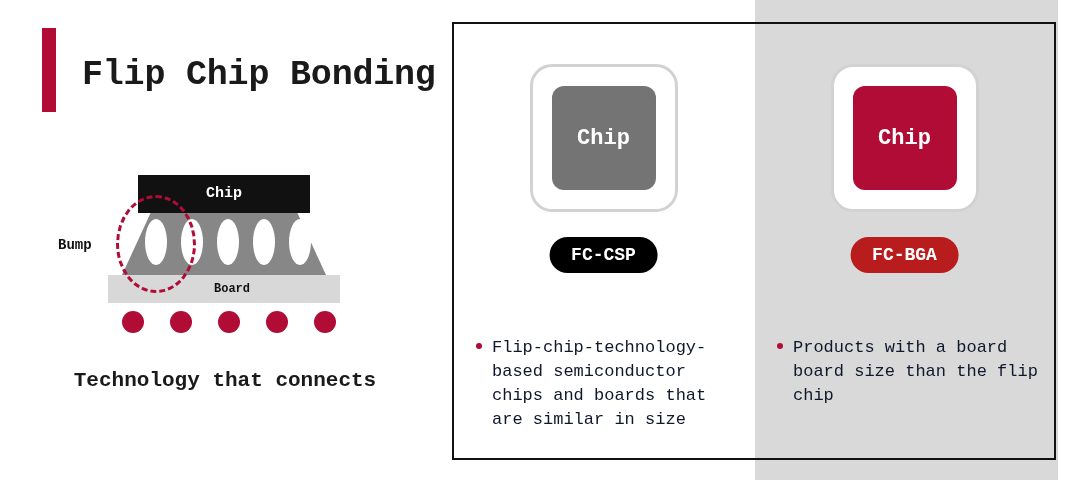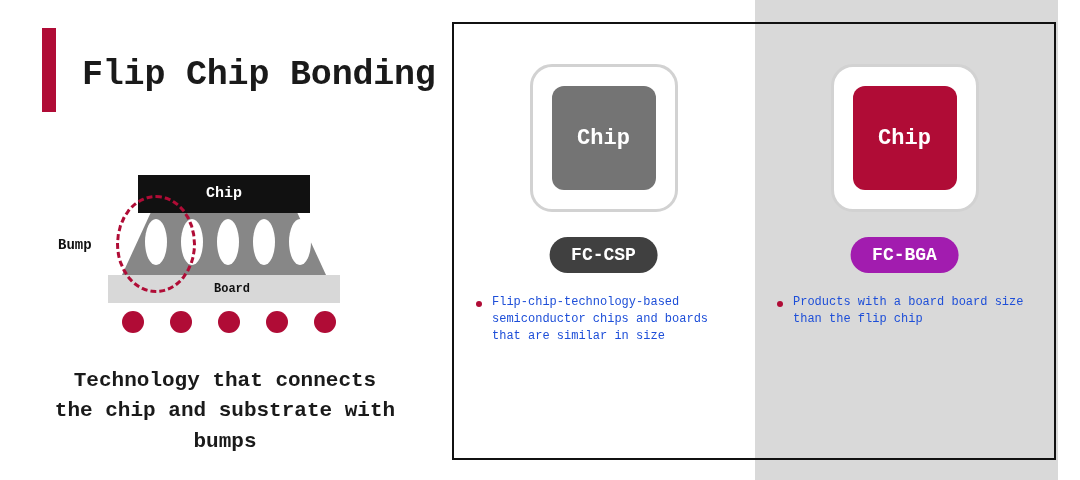--- a/index.html
+++ b/index.html
@@ -246,36 +246,37 @@
     padding: 0 22px;
     border-radius: 18px;
     display: flex;
     align-items: center;
     justify-content: center;
     color: #ffffff;
     font-size: 18px;
     font-weight: bold;
     white-space: nowrap;
   }
-  .pill.gray { background: #404040; }
-  .pill.red { background: #a21caf; }
+  .pill.gray { background: #000000; }
+  .pill.red { background: #b91c1c; }
 
   .bullets {
     position: absolute;
     top: 272px;
     left: 24px;
     width: 266px;
   }
   .bullet-row {
     position: relative;
     padding-left: 16px;
     margin-bottom: 16px;
-    font-size: 12px;
+    font-size: 17px;
     line-height: 1.42;
-    color: #1d4ed8;
+    color: #0f172a;
+    margin-top: 42px;
   }
   .bullet-dot {
     position: absolute;
     left: 0;
     top: 7px;
     width: 6px;
     height: 6px;
     border-radius: 50%;
     background: #b00c36;
   }
@@ -313,21 +314,20 @@
       <div class="solder s3"></div>
       <div class="solder s4"></div>
       <div class="solder s5"></div>
 
       <div class="dashed-ellipse"></div>
       <div class="bump-label">Bump</div>
     </div>
 
     <div class="caption">
       <div>Technology that connects</div>
-      <div>the chip and substrate with bumps</div>
     </div>
   </div>
 
   <div class="right-panel">
     <div class="gray-backdrop"></div>
     <div class="panel-border"></div>
 
     <div class="column left-col">
       <div class="chip-card">
         <div class="chip-inner gray">Chip</div>

